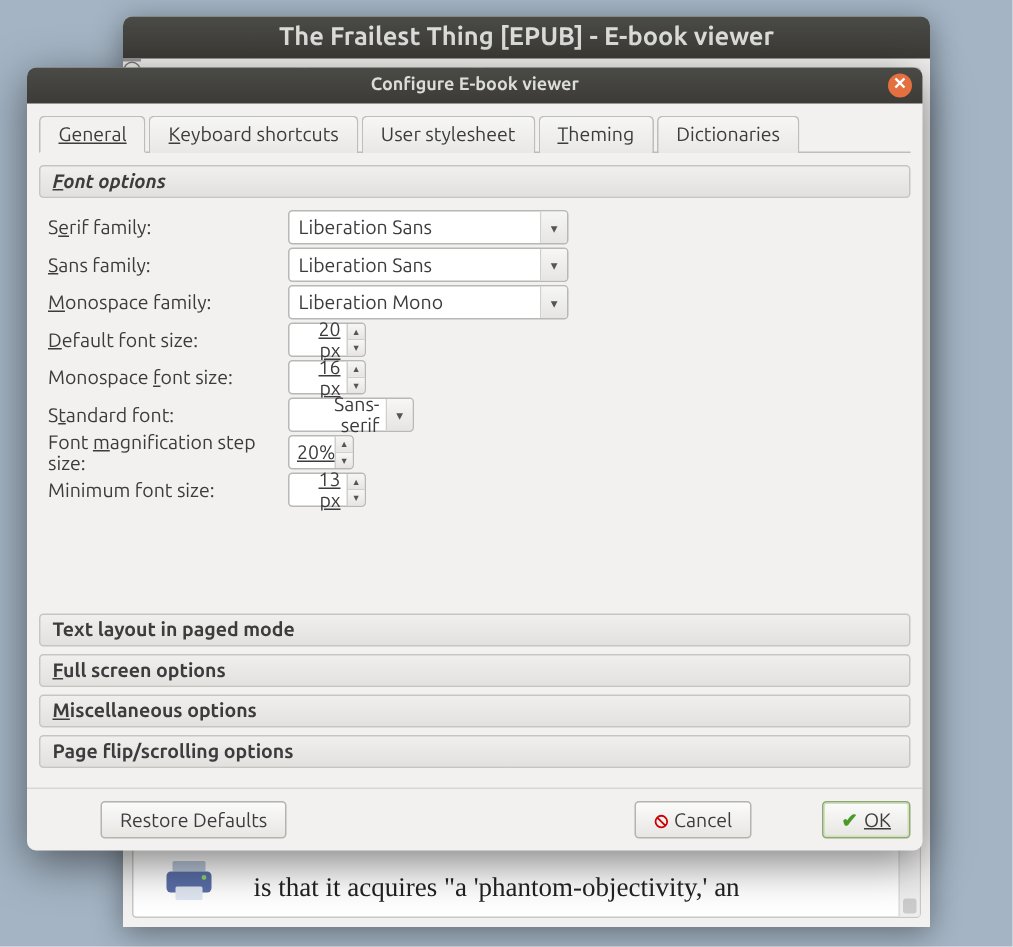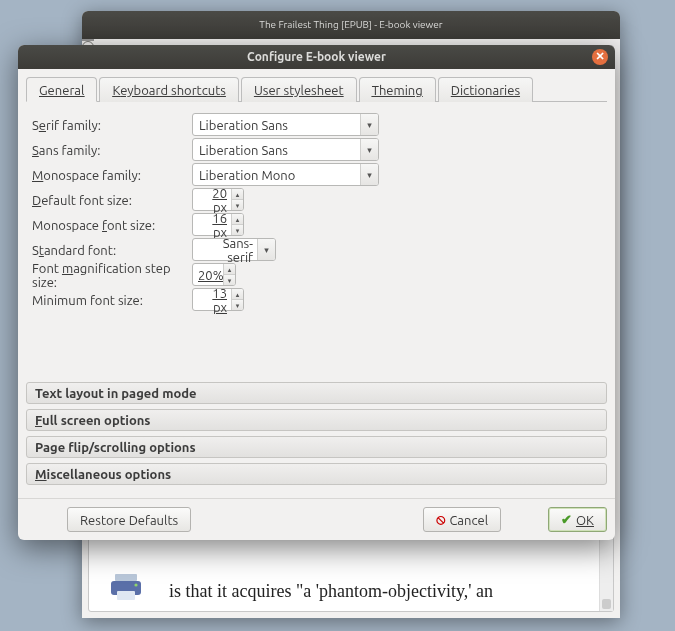--- a/index.html
+++ b/index.html
@@ -23,25 +23,25 @@
     height: 607px;
     background: #f2f1f0;
     border-radius: 6px 6px 0 0;
     box-shadow: 0 4px 20px rgba(0,0,0,0.4);
   }
   .parent-titlebar {
     height: 28px;
     background: linear-gradient(#4a4a46,#3c3b37);
     border-radius: 6px 6px 0 0;
     color: #dcdcda;
-    font-weight: normal;
+    font-weight: bold;
     text-align: center;
     line-height: 28px;
     position: relative;
-    font-size: 10px;
+    font-size: 17px;
   }
   .pw-close { right:8px; background:#e46f3f; }
   .pw-max { right:30px; width:12px;height:12px;top:8px;border:1px solid #7a7a76;border-radius:6px; }
   .pw-min { right:50px; width:12px;height:2px;top:15px;background:#999; }
   .parent-toolbar {
     height: 26px;
     margin: 6px;
     display:flex;
     gap:4px;
   }
@@ -93,21 +93,21 @@
     border-radius:6px 6px 0 0;
     color:#dcdcda;
     font-weight:bold;
     text-align:center;
     line-height:24px;
     font-size:12px;
     position:relative;
   }
   .dlg-close { position:absolute;right:7px;top:4px;width:16px;height:16px;border-radius:8px;background:#e46f3f;color:#fff;font-size:11px;line-height:15px;text-align:center;}
   .dlg-body { padding:8px; }
-  .tabbar { display:flex; border-bottom:1px solid #bdbdbd;text-decoration:underline; }
+  .tabbar { display:flex; border-bottom:1px solid #bdbdbd; }
   .tab {
     padding:5px 12px 4px;
     border:1px solid #bdbdbd;
     border-bottom:none;
     background:linear-gradient(#f6f6f5,#e9e8e6);
     border-radius:4px 4px 0 0;
     margin-right:2px;
     margin-bottom:-1px;
     font-size:13px;
     cursor:default;
@@ -226,20 +226,21 @@
   <div class="dlg-body">
     <div class="tabbar">
       <div class="tab active"><span class="ul">General</span></div>
       <div class="tab"><span class="ul">K</span><span>eyboard shortcuts</span></div>
       <div class="tab"><span>User stylesheet</span></div>
       <div class="tab"><span class="ul">T</span><span>heming</span></div>
       <div class="tab"><span>Dictionaries</span></div>
     </div>
 
     <div class="sections">
+      <div class="section-hdr"><span class="ul">F</span>ont options</div>
       <div class="fields">
         <div class="row">
           <label>S<span class="ul">e</span>rif family:</label>
           <div class="combo">
               <span>Liberation Sans</span>
               <div class="arrow">▾</div>
             </div>
         </div>
         <div class="row">
           <label><span class="ul">S</span>ans family:</label>
@@ -300,22 +301,22 @@
                 <div>▴</div>
                 <div>▾</div>
               </div>
             </div>
         </div>
         <div class="gap"></div>
       </div>
 
       <div class="section-hdr nitalic"><span>Text layout in paged mode</span></div>
       <div class="section-hdr nitalic"><span class="ul">F</span>ull screen options</div>
+      <div class="section-hdr nitalic"><span class="ul">M</span>iscellaneous options</div>
       <div class="section-hdr nitalic"><span>Page flip/scrolling options</span></div>
-      <div class="section-hdr nitalic"><span class="ul">M</span>iscellaneous options</div>
     </div>
   </div>
   <div class="footer">
     <div class="btn">
         <span>Restore Defaults</span>
       </div>
     <div style="display:flex;gap:6px">
       <div class="btn">
           <span class="ico-x">⦸</span>
           <span>Cancel</span>

